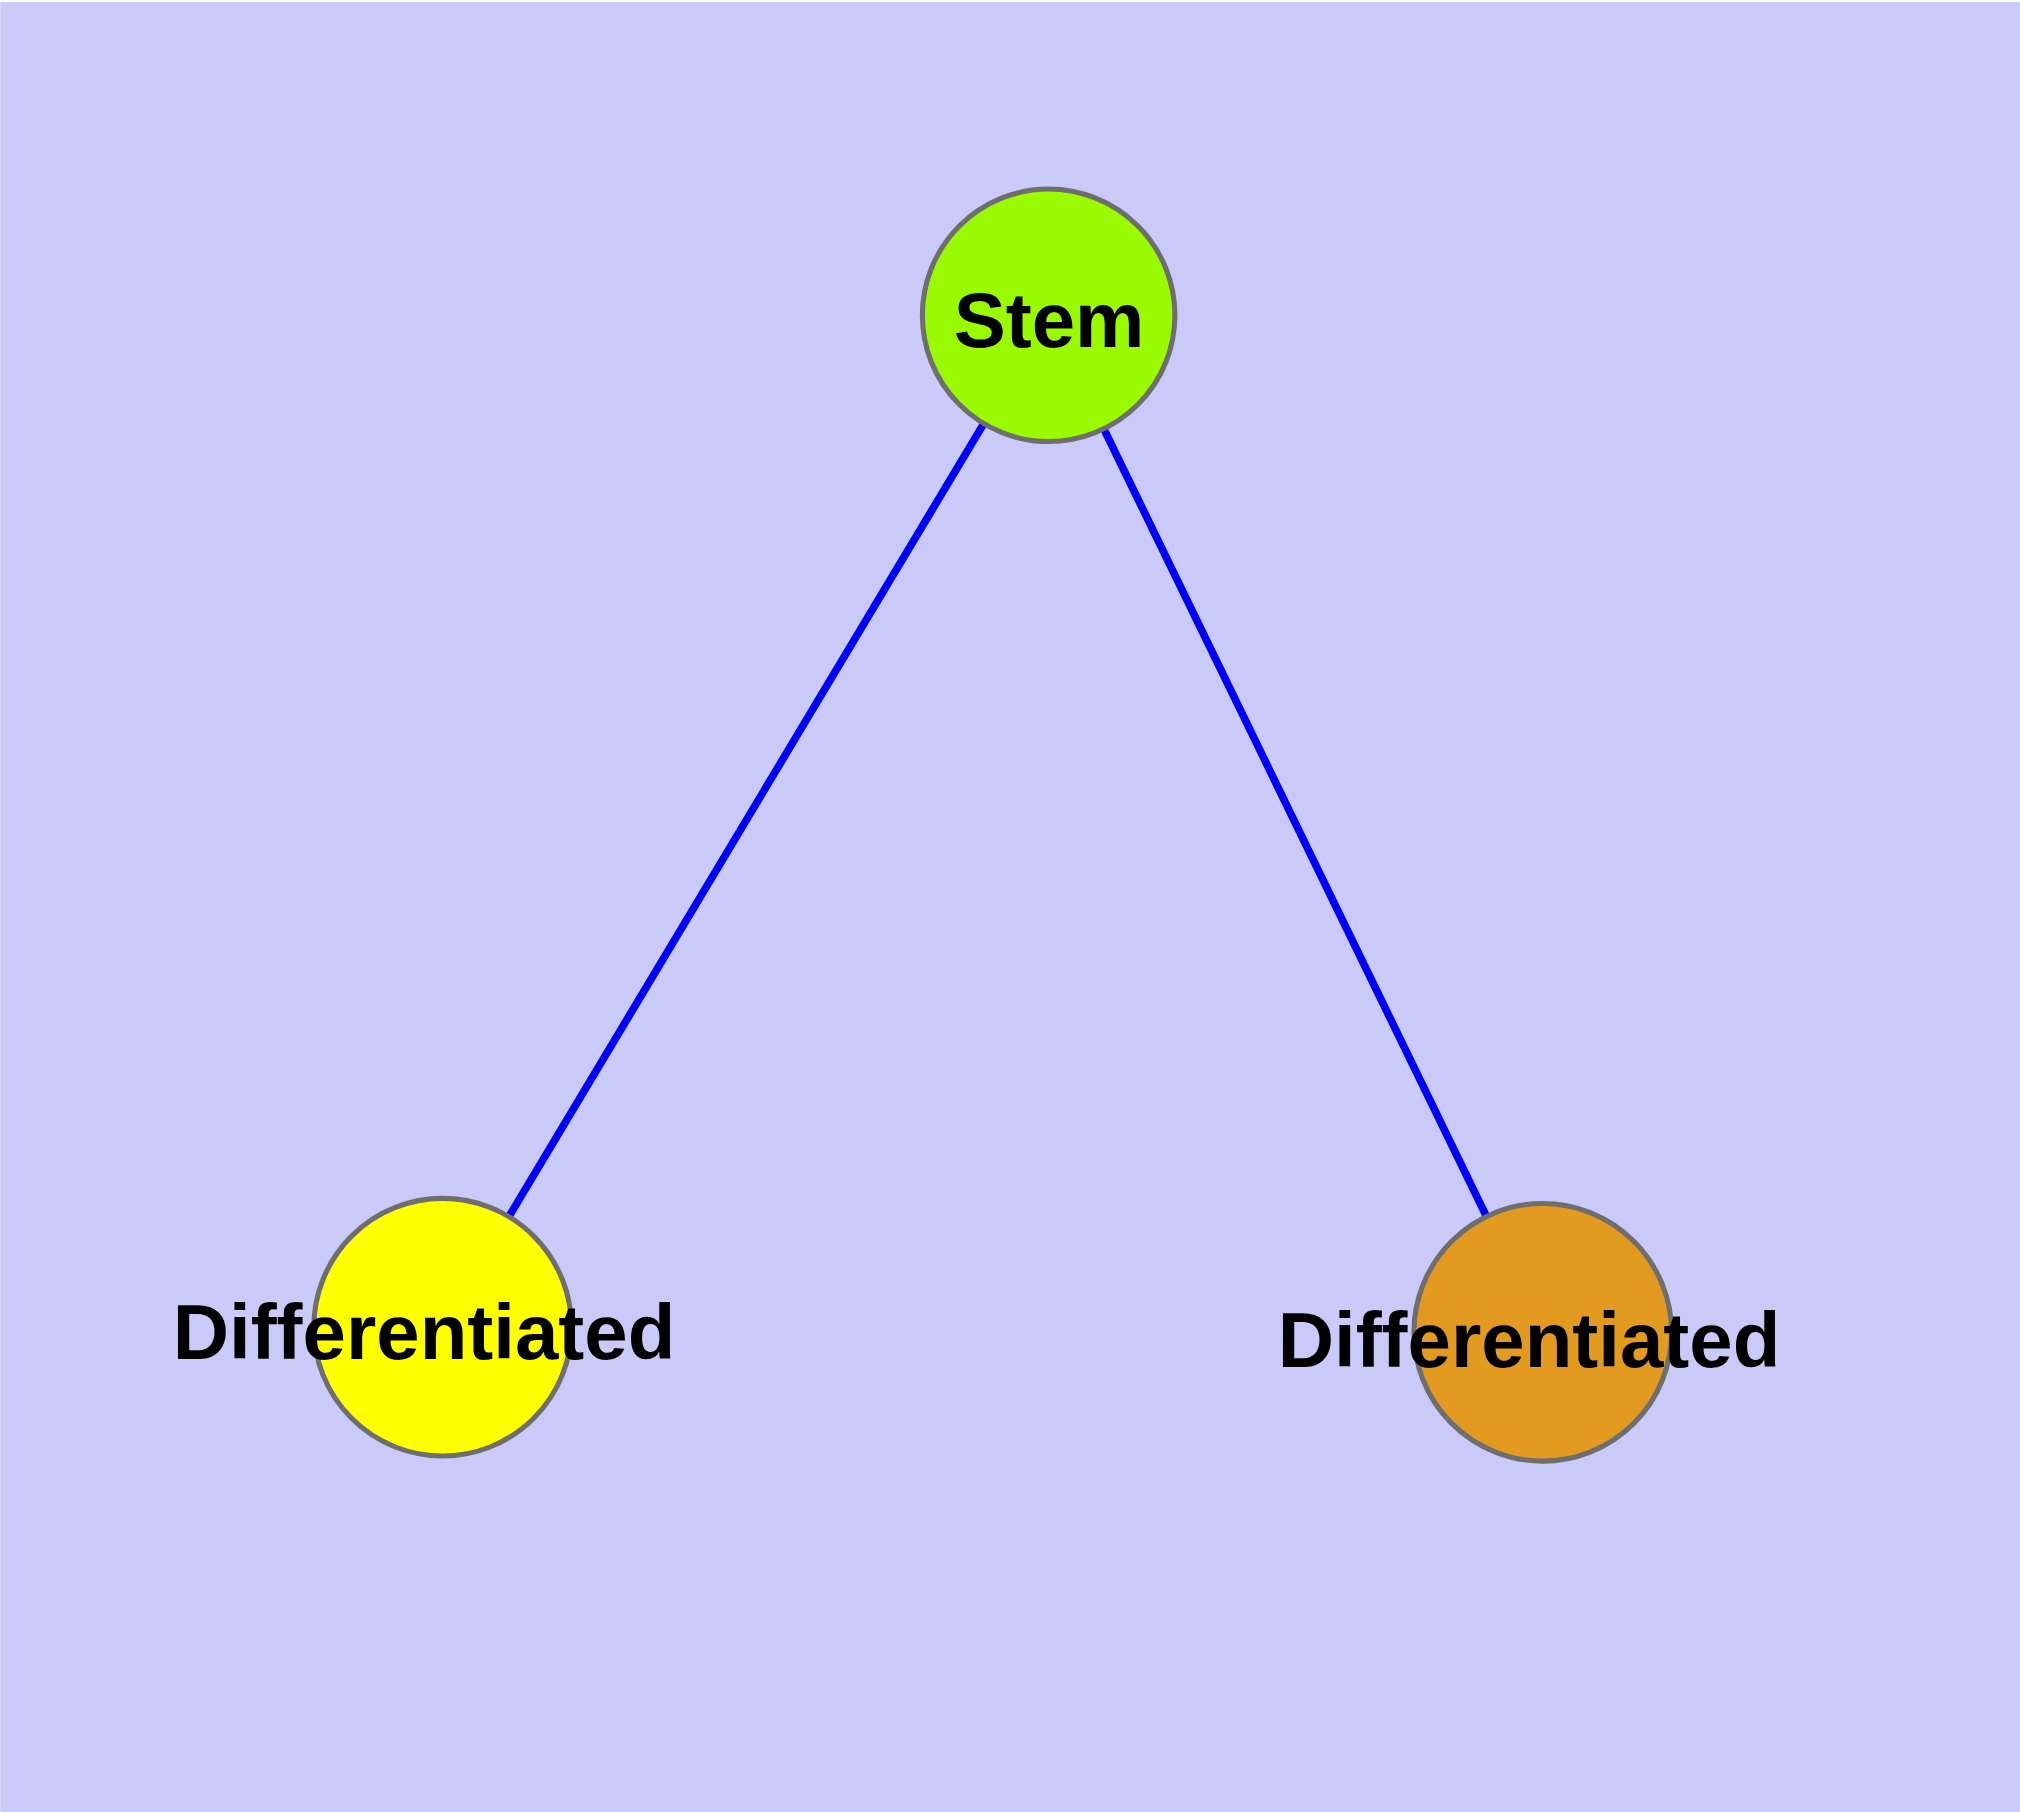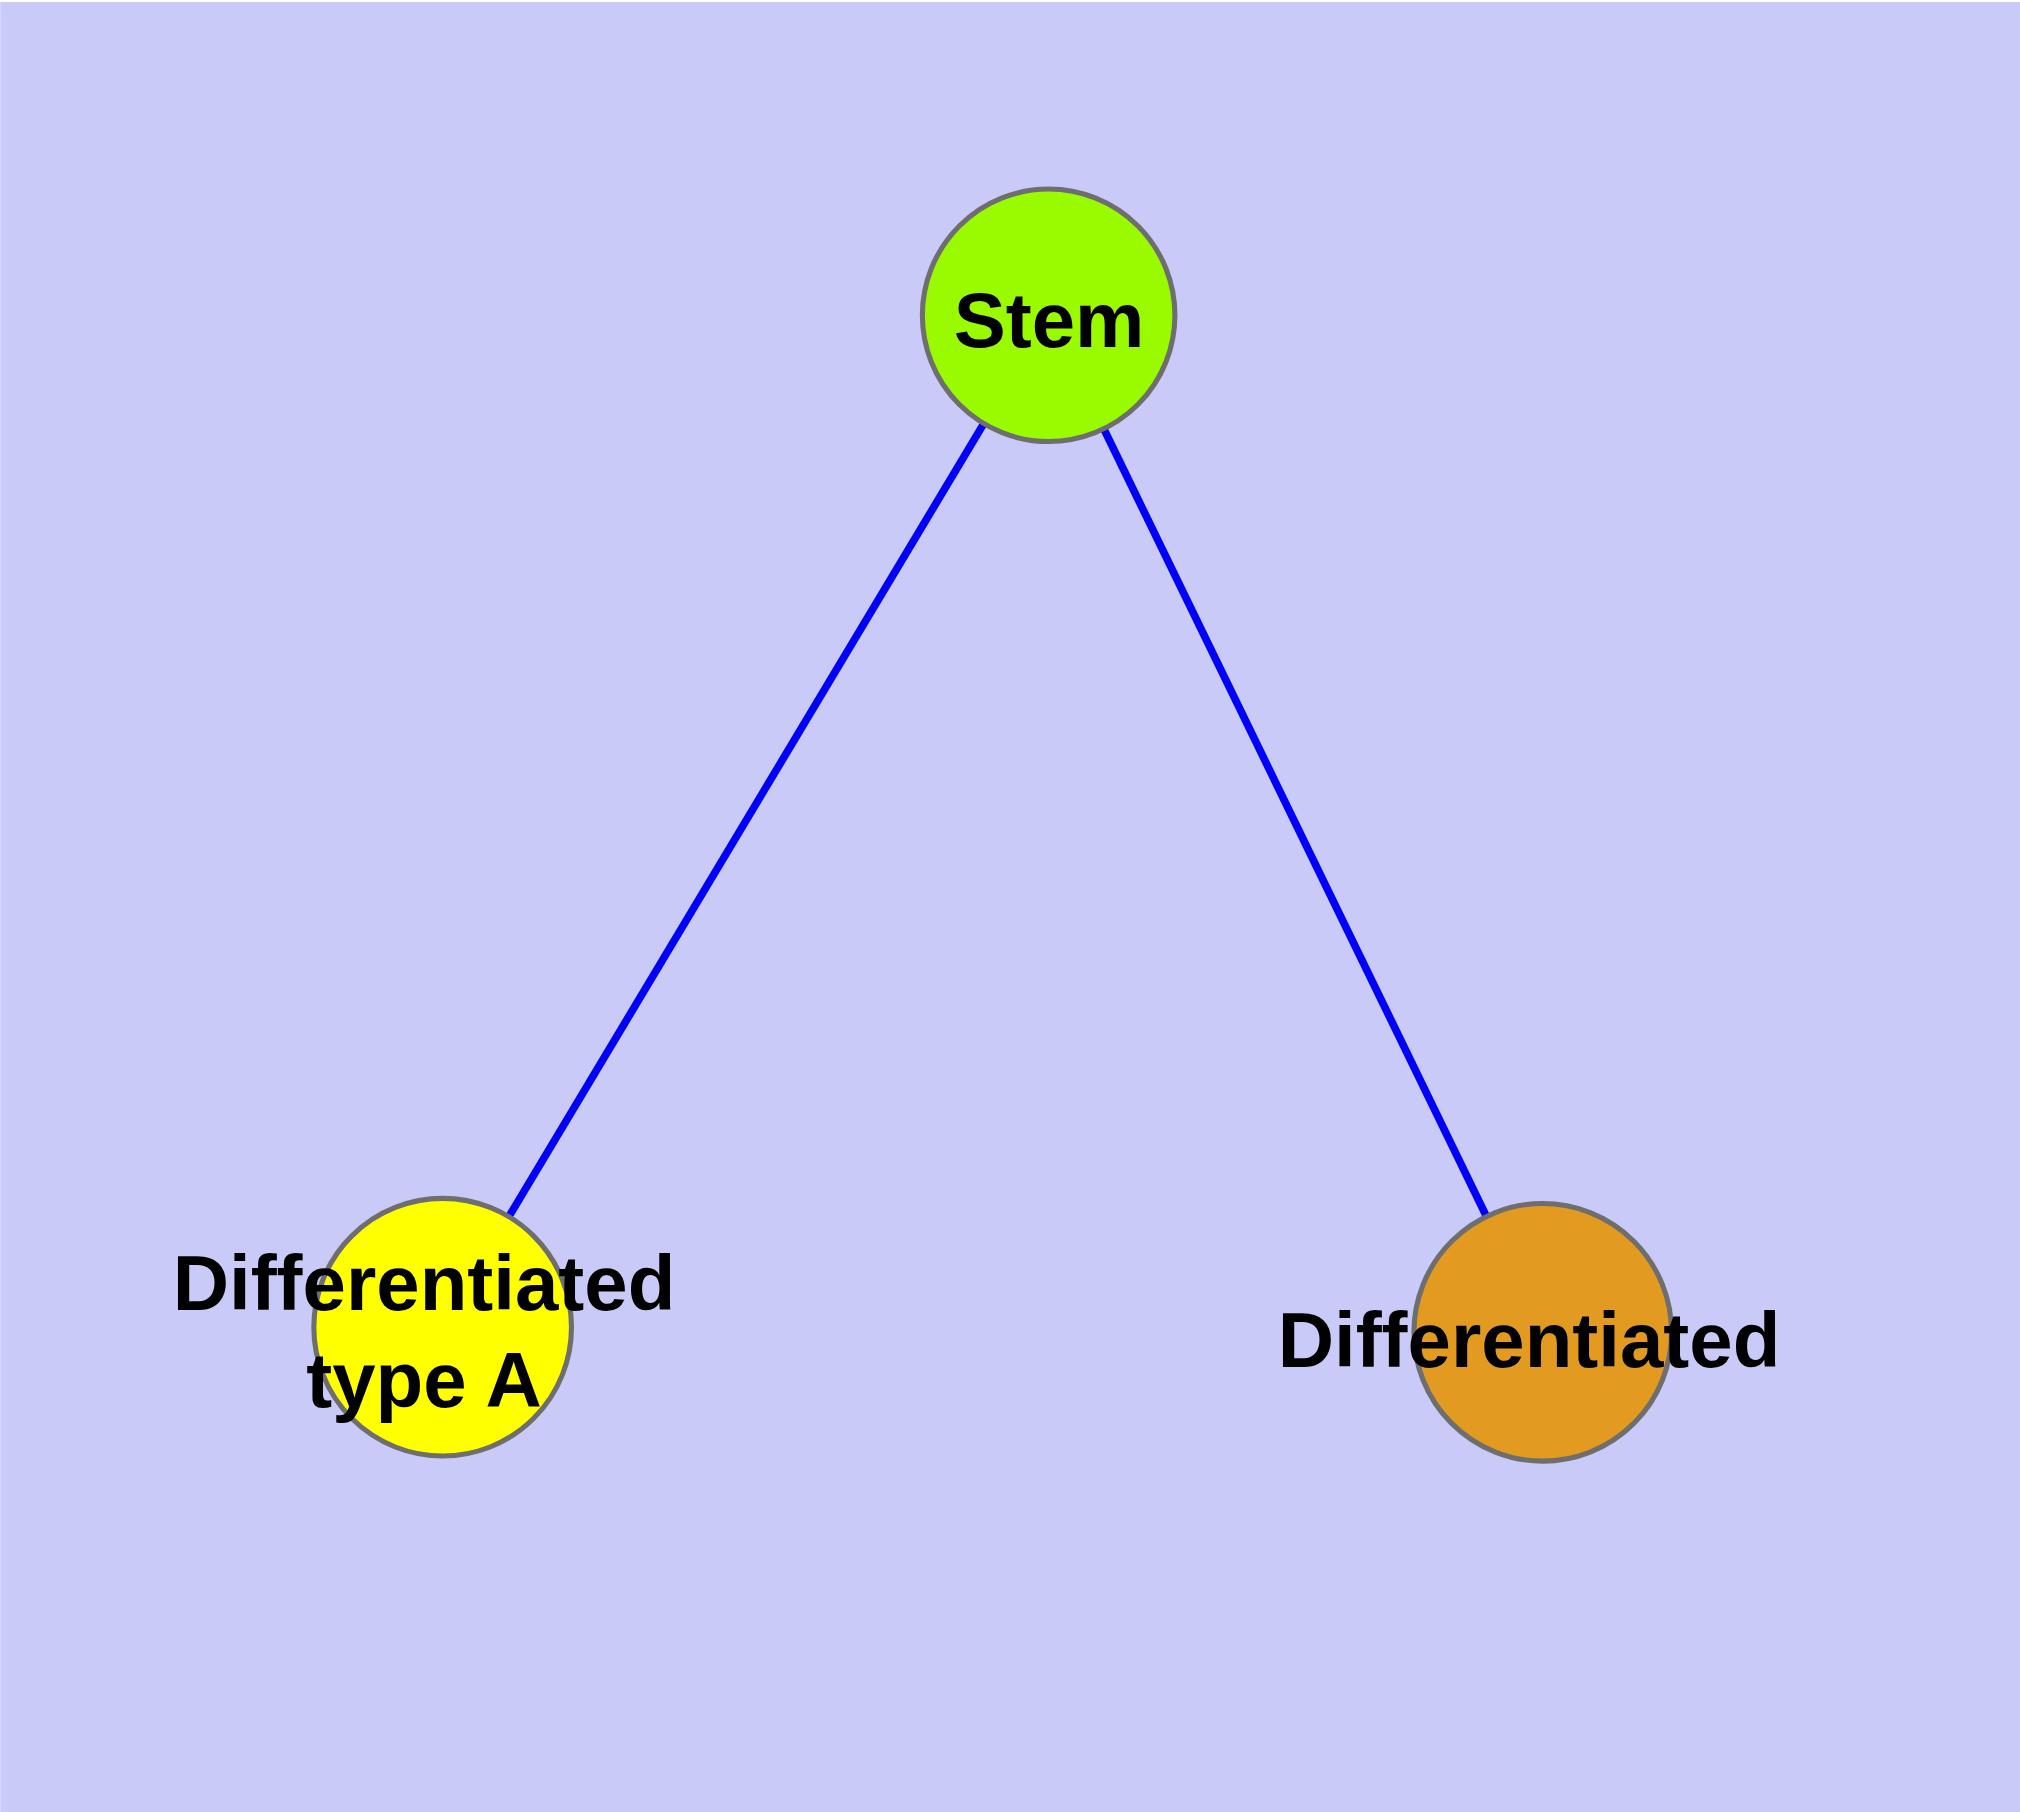--- a/index.html
+++ b/index.html
@@ -60,21 +60,20 @@
 
     <circle cx="1820" cy="1572" r="152" stroke-width="6" fill="#E29A20" stroke="#6E6E6E"></circle>
   </svg>
 
   <div class="top-strip"></div>
 
   <div class="node-label" id="label-stem">Stem</div>
 
   <div class="node-label" id="label-type-a">
     <div>Differentiated</div>
-    <div>type A</div>
   </div>
 
   <div class="node-label" id="label-type-b">
     <div>Differentiated</div>
   </div>
 
 </div>
 
 
 </body></html>

